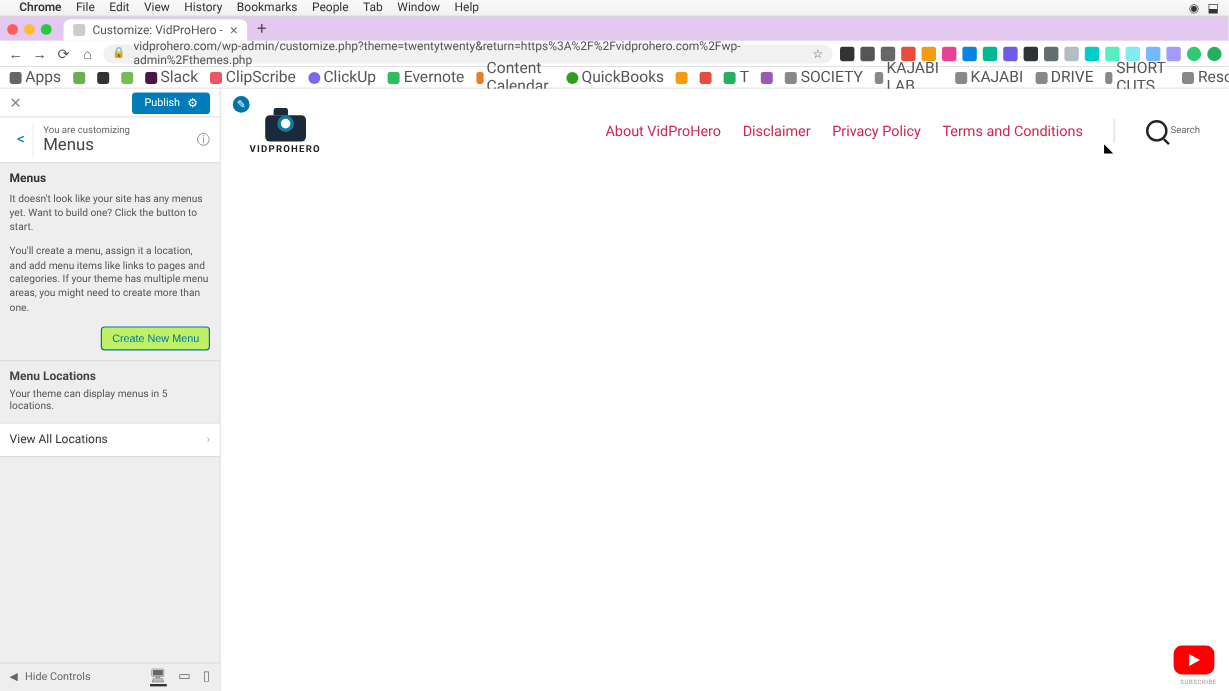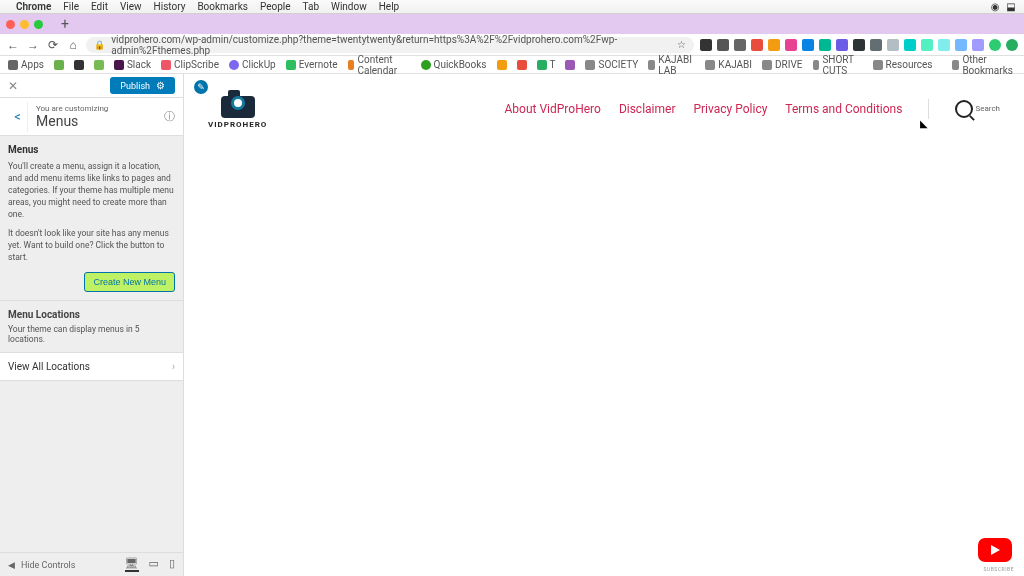--- a/index.html
+++ b/index.html
@@ -84,21 +84,21 @@
   .ext-icons span { width:12px; height:12px; border-radius:2px; display:inline-block;}
   
   .bookmarks {
     height: 18px;
     background:#fff;
     border-bottom:1px solid #e0e0e0;
     display:flex;
     align-items:center;
     padding:0 8px;
     gap:10px;
-    font-size:10px;
+    font-size:13px;
     color:#555;
   }
   .bookmarks .bm { display:flex; align-items:center; gap:3px;}
   .bookmarks .bm .bicn { width:10px; height:10px; border-radius:2px;}
   .bookmarks .spacer { flex:1; }
   
   .main {
     position:absolute;
     top:74px;
     left:0; right:0; bottom:0;
@@ -331,20 +331,25 @@
     <span>◉</span>
     <span>⬓</span>
   </div>
 </div>
 
 <div class="window-top">
   <div class="traffic">
     <div class="r"></div>
     <div class="y"></div>
     <div class="g"></div>
+  </div>
+  <div class="tab">
+    <span class="fav"></span>
+    <span>Customize: VidProHero -</span>
+    <span class="close">×</span>
   </div>
   <span class="newtab">+</span>
 </div>
 
 <div class="addrbar-row">
   <span class="nav-icn">←</span>
   <span class="nav-icn">→</span>
   <span class="nav-icn">⟳</span>
   <span class="nav-icn">⌂</span>
   <div class="addrbar">
@@ -472,22 +477,22 @@
     <div class="crumb-row">
       <div class="back-arr">&lt;</div>
       <div class="crumb-txt">
         <div class="yc">You are customizing</div>
         <div class="sec">Menus</div>
       </div>
       <span class="help-ic">ⓘ</span>
     </div>
     <div class="panel clearfix">
       <h4>Menus</h4>
+      <p>It doesn't look like your site has any menus yet. Want to build one? Click the button to start.</p>
       <p>You'll create a menu, assign it a location, and add menu items like links to pages and categories. If your theme has multiple menu areas, you might need to create more than one.</p>
-      <p>It doesn't look like your site has any menus yet. Want to build one? Click the button to start.</p>
       <button class="create-btn">Create New Menu</button>
     </div>
     <div class="loc-panel">
       <h4>Menu Locations</h4>
       <p>Your theme can display menus in 5 locations.</p>
     </div>
     <div class="view-all">
       <span>View All Locations</span>
       <span class="chev">›</span>
     </div>

